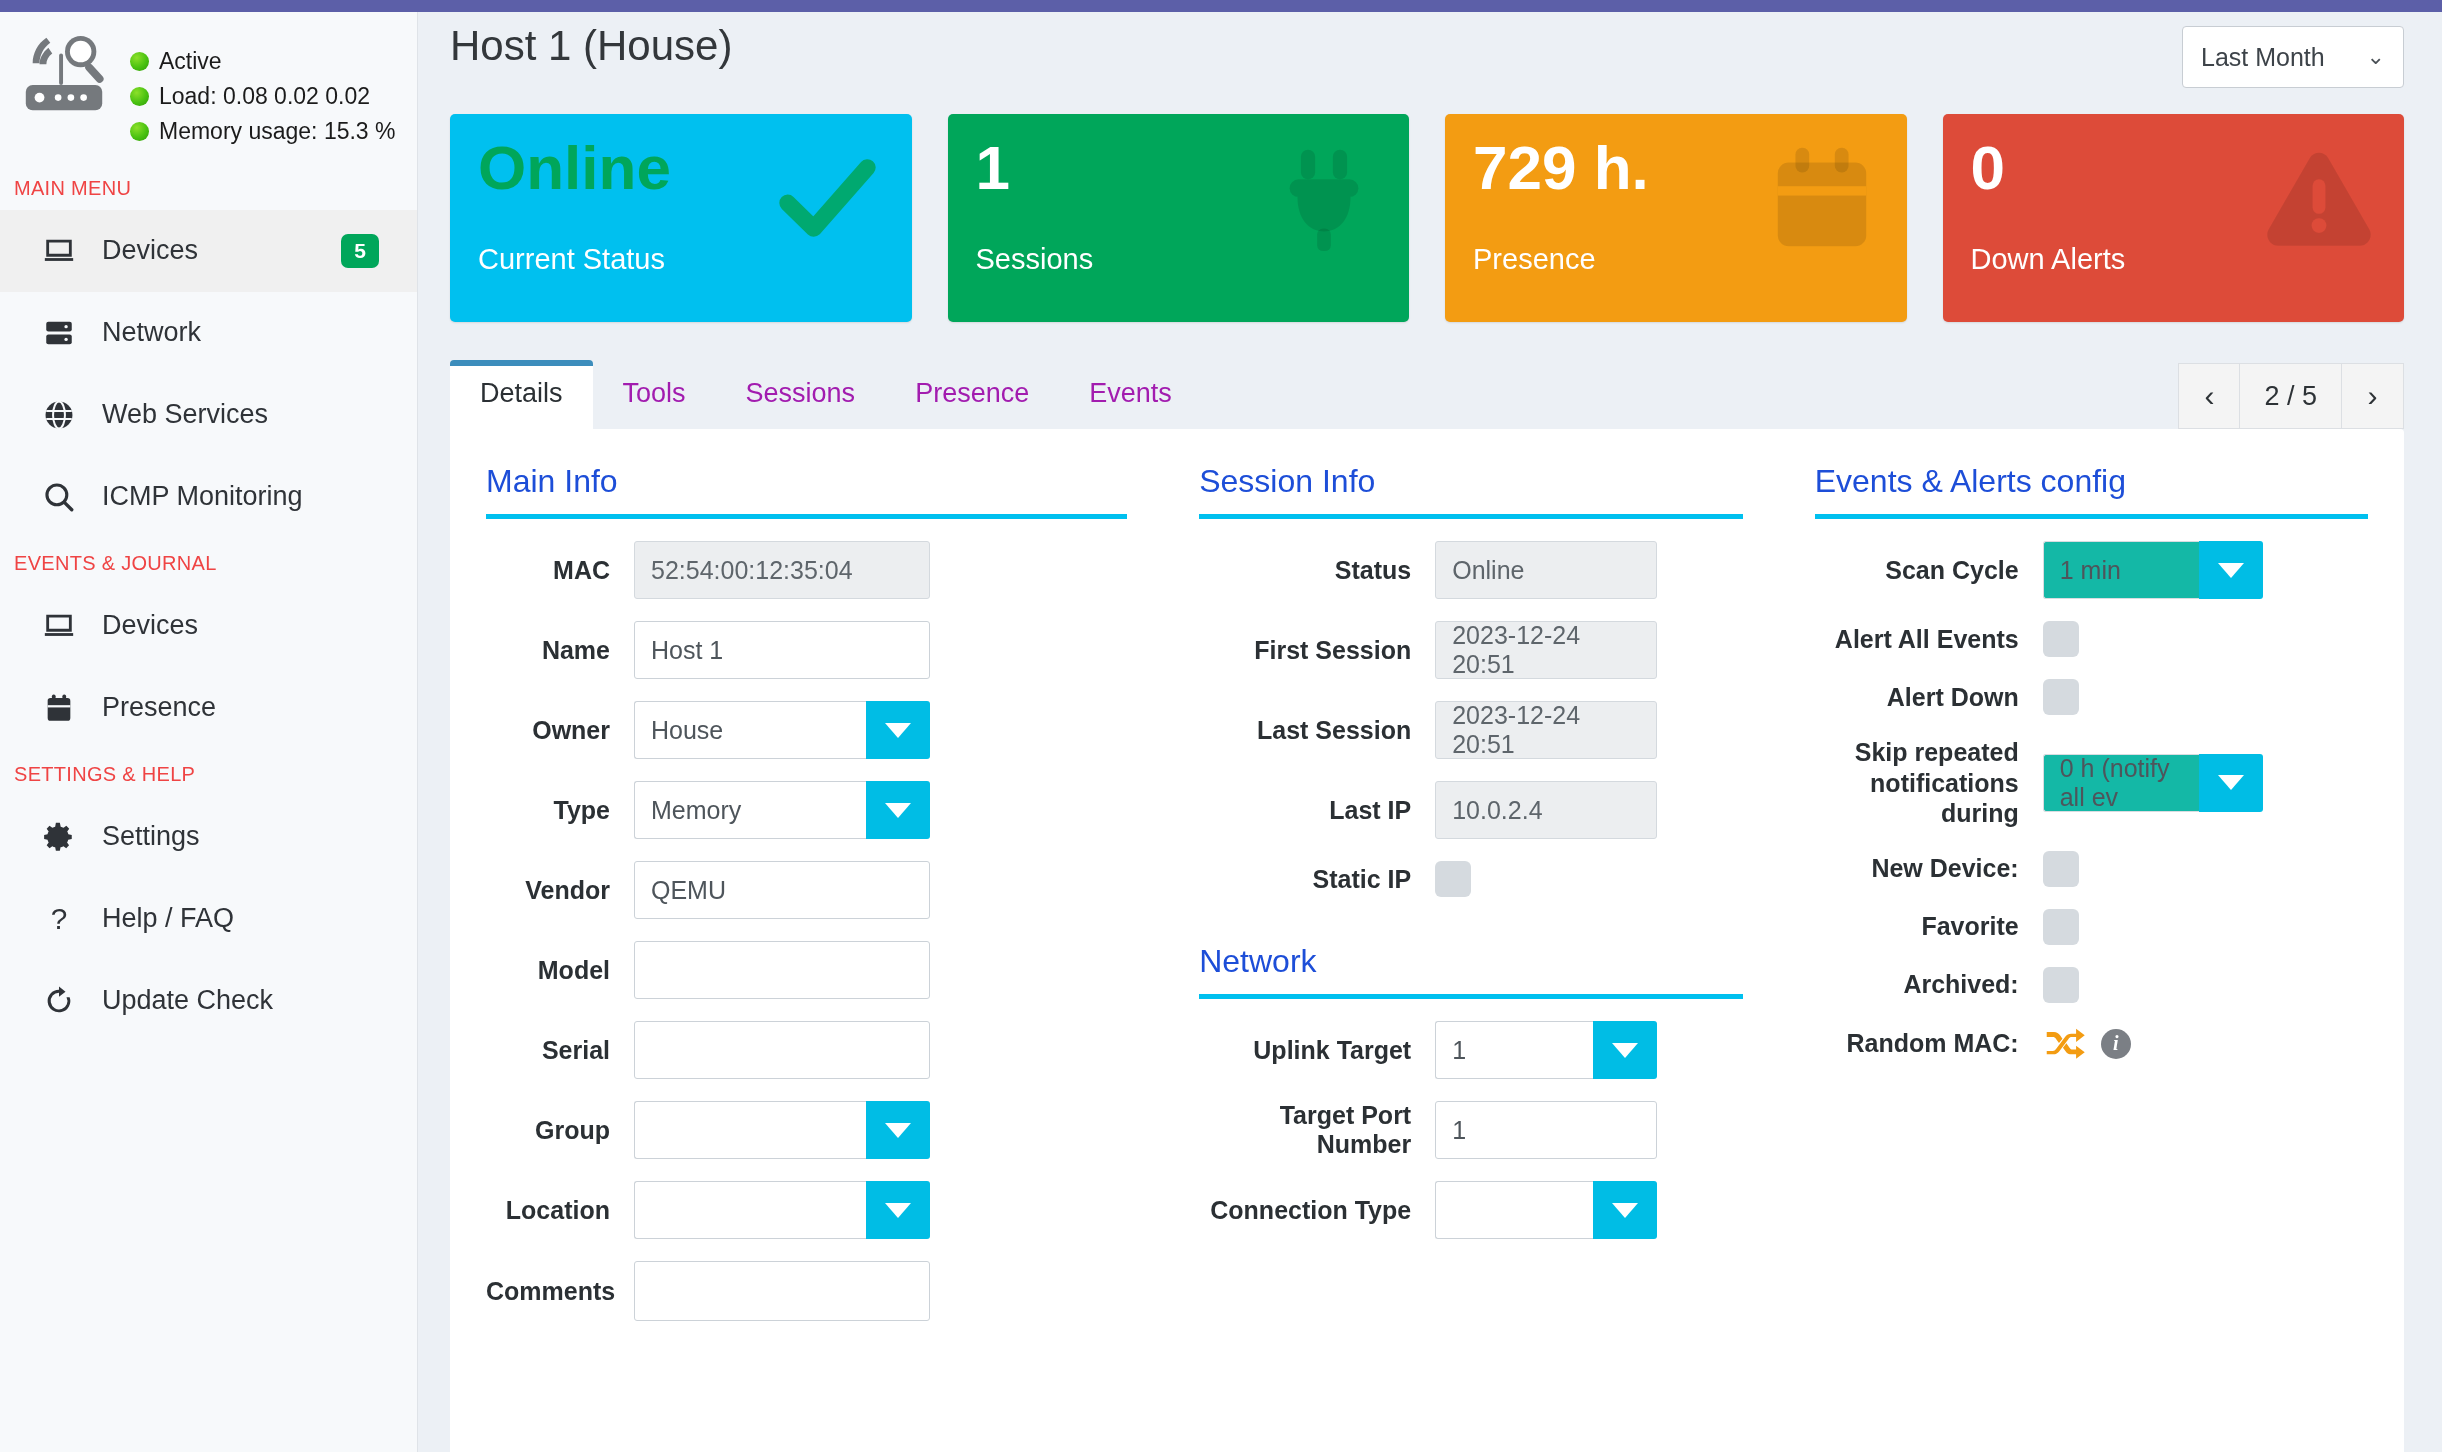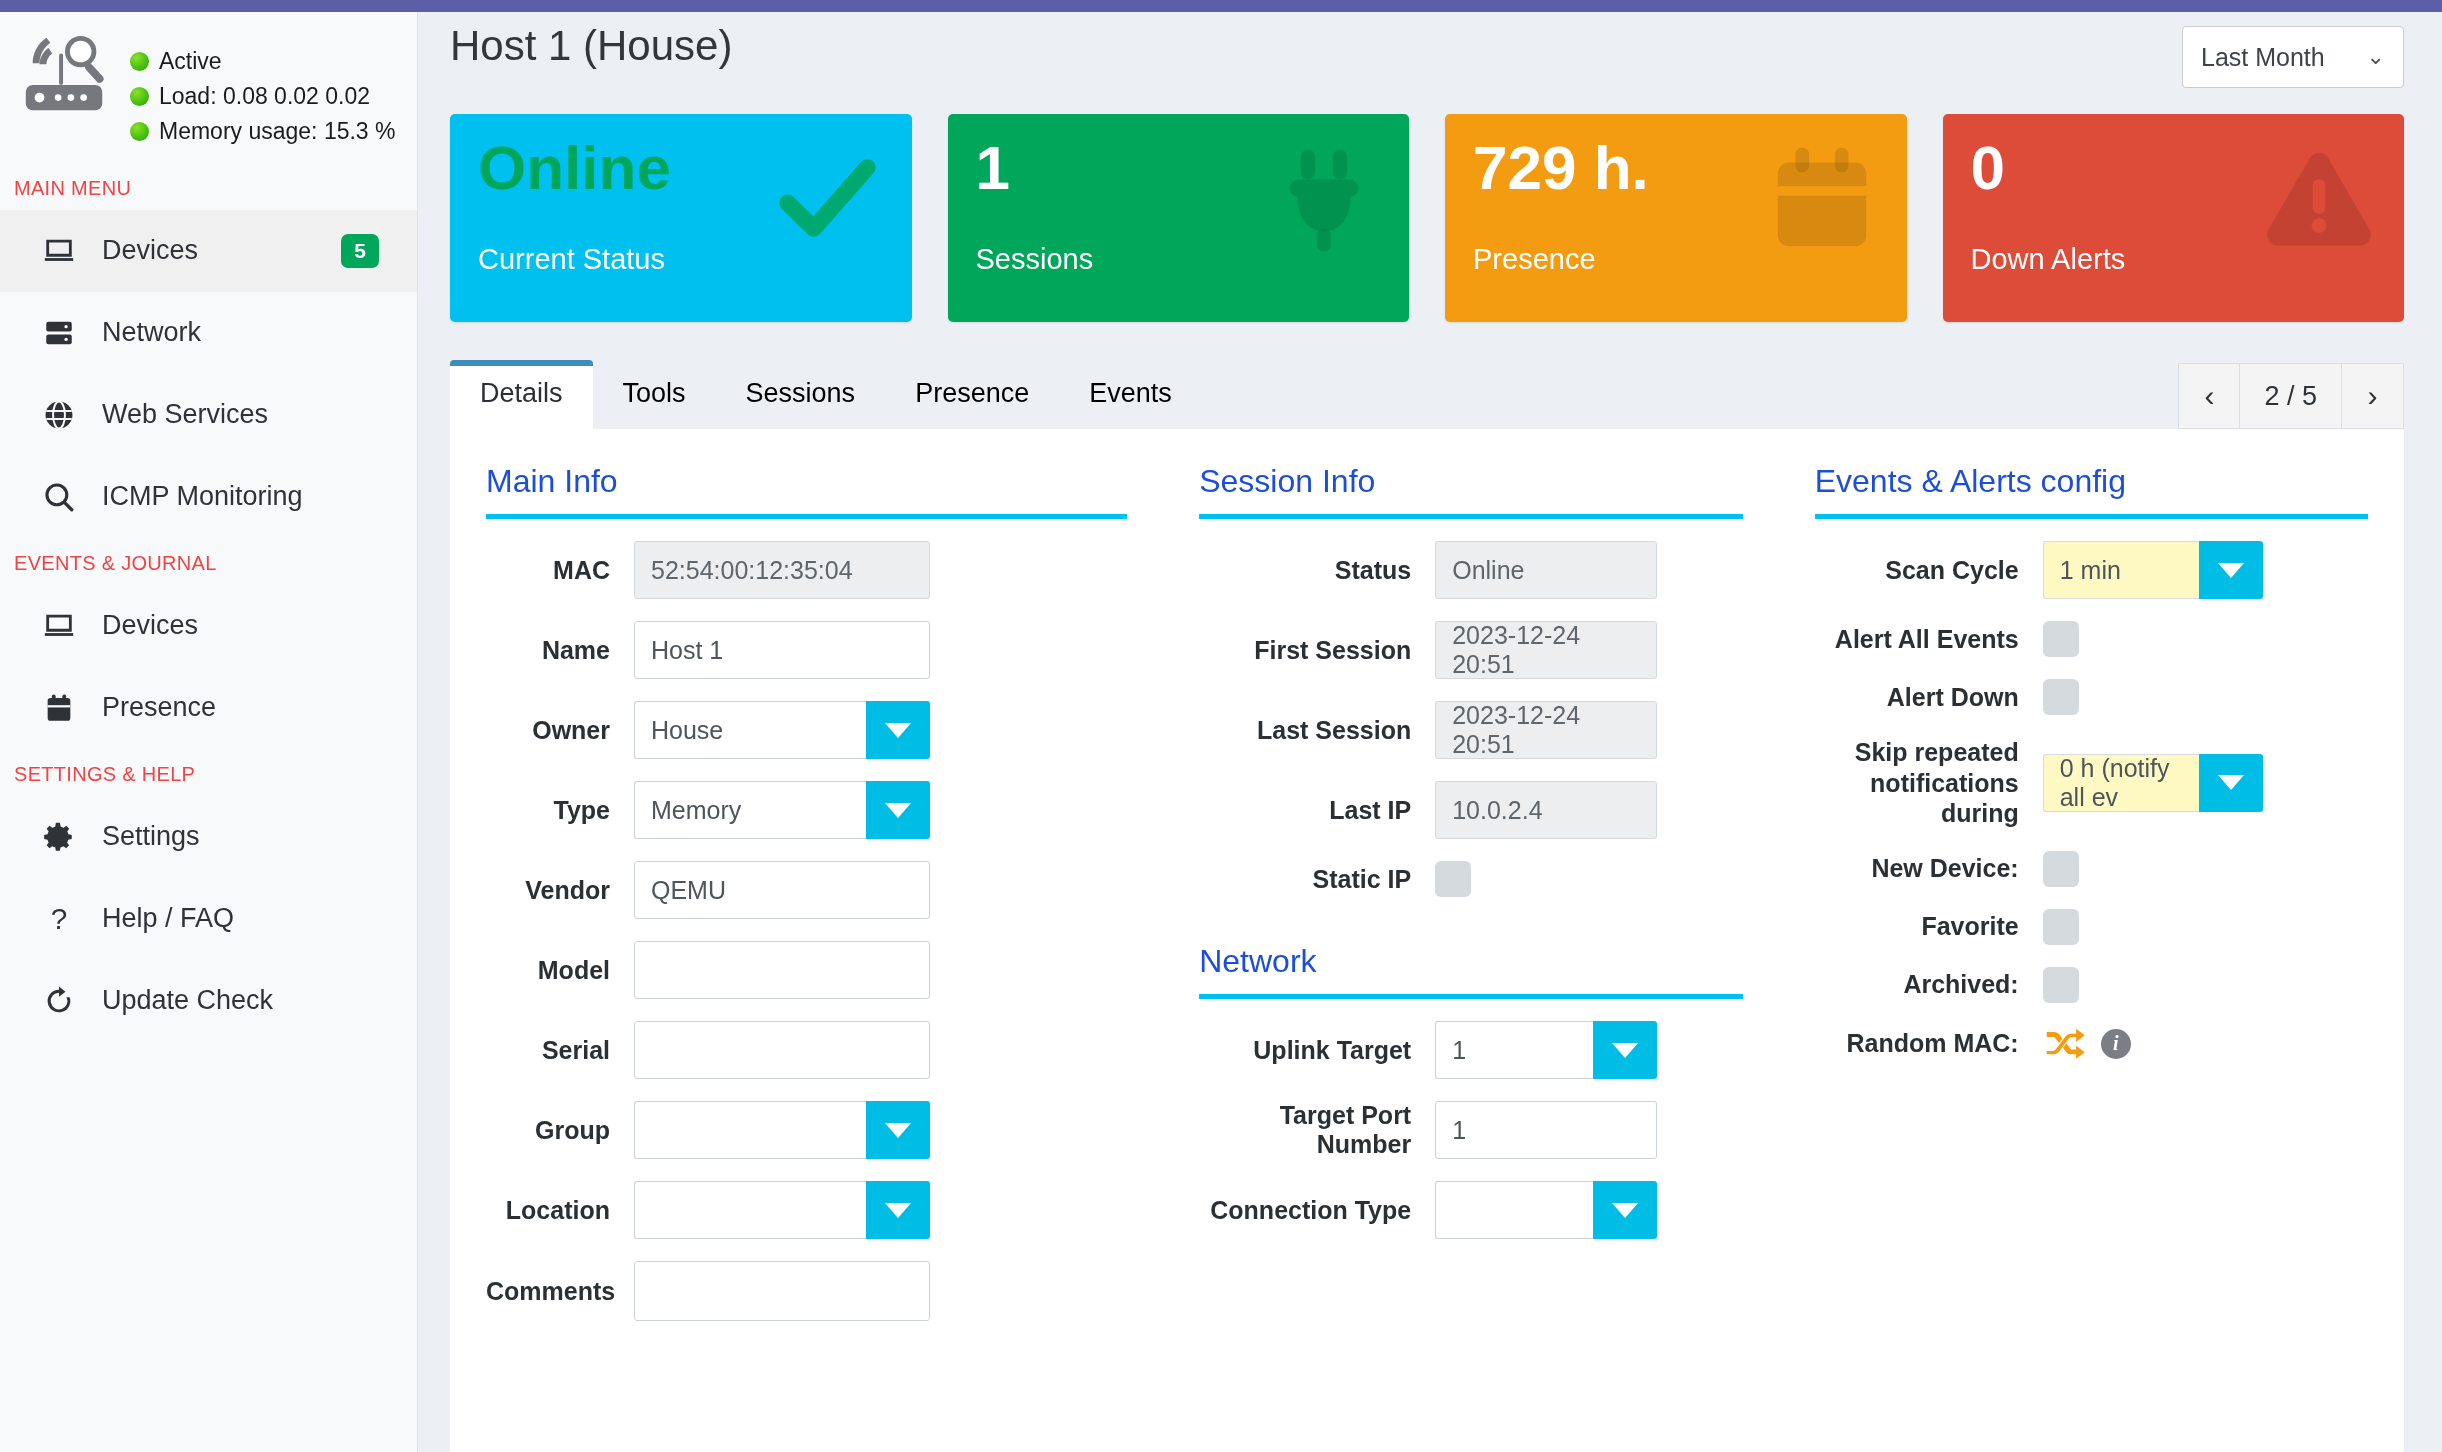--- a/index.html
+++ b/index.html
@@ -117,21 +117,21 @@
   }
   .card-icon svg { width: 100%; height: 100%; }
 
   
   .tabs-row {
     display: flex; align-items: flex-end; justify-content: space-between;
     padding: 38px 38px 0 32px;
   }
   .tabs { display: flex; align-items: flex-end; }
   .tab {
-    font-size: 27px; color: #000000; padding: 18px 30px 20px;
+    font-size: 27px; color: #a21caf; padding: 18px 30px 20px;
     cursor: pointer; background: transparent; position: relative;
     border-radius: 4px 4px 0 0;
   }
   .tab.active {
     background: #fff; color: #2b3034;
     border-top: 6px solid #3c8dbc;
     padding-top: 12px;
   }
   .pager { display: flex; }
   .pg-btn {
@@ -206,21 +206,21 @@
   .col-main .fctl { width: 296px; }
 
   
   .col-sess .flabel { width: 236px; }
   .col-sess .finput { width: 222px; }
   .col-sess .sel-wrap .finput { width: 158px; }
   .col-sess .fctl { width: 222px; }
 
   
   .col-evt .flabel { width: 228px; }
-  .col-evt .finput { width: 220px; background: #fef9c3; border-color: #d8dce0; }
+  .col-evt .finput { width: 220px; background: #14b8a6; border-color: #d8dce0; }
   .col-evt .sel-wrap .finput { width: 156px; }
   .col-evt .fctl { width: 220px; }
   .col-evt .flabel.multi { line-height: 1.22; }
 
   .rand-mac { display: flex; align-items: center; gap: 16px; }
   .shuffle-icon { width: 42px; height: 38px; color: #f39c12; }
   .shuffle-icon svg { width: 100%; height: 100%; fill: currentColor; }
   .info-badge {
     width: 30px; height: 30px; border-radius: 50%;
     background: #7b7f85; color: #fff; font-size: 20px;

